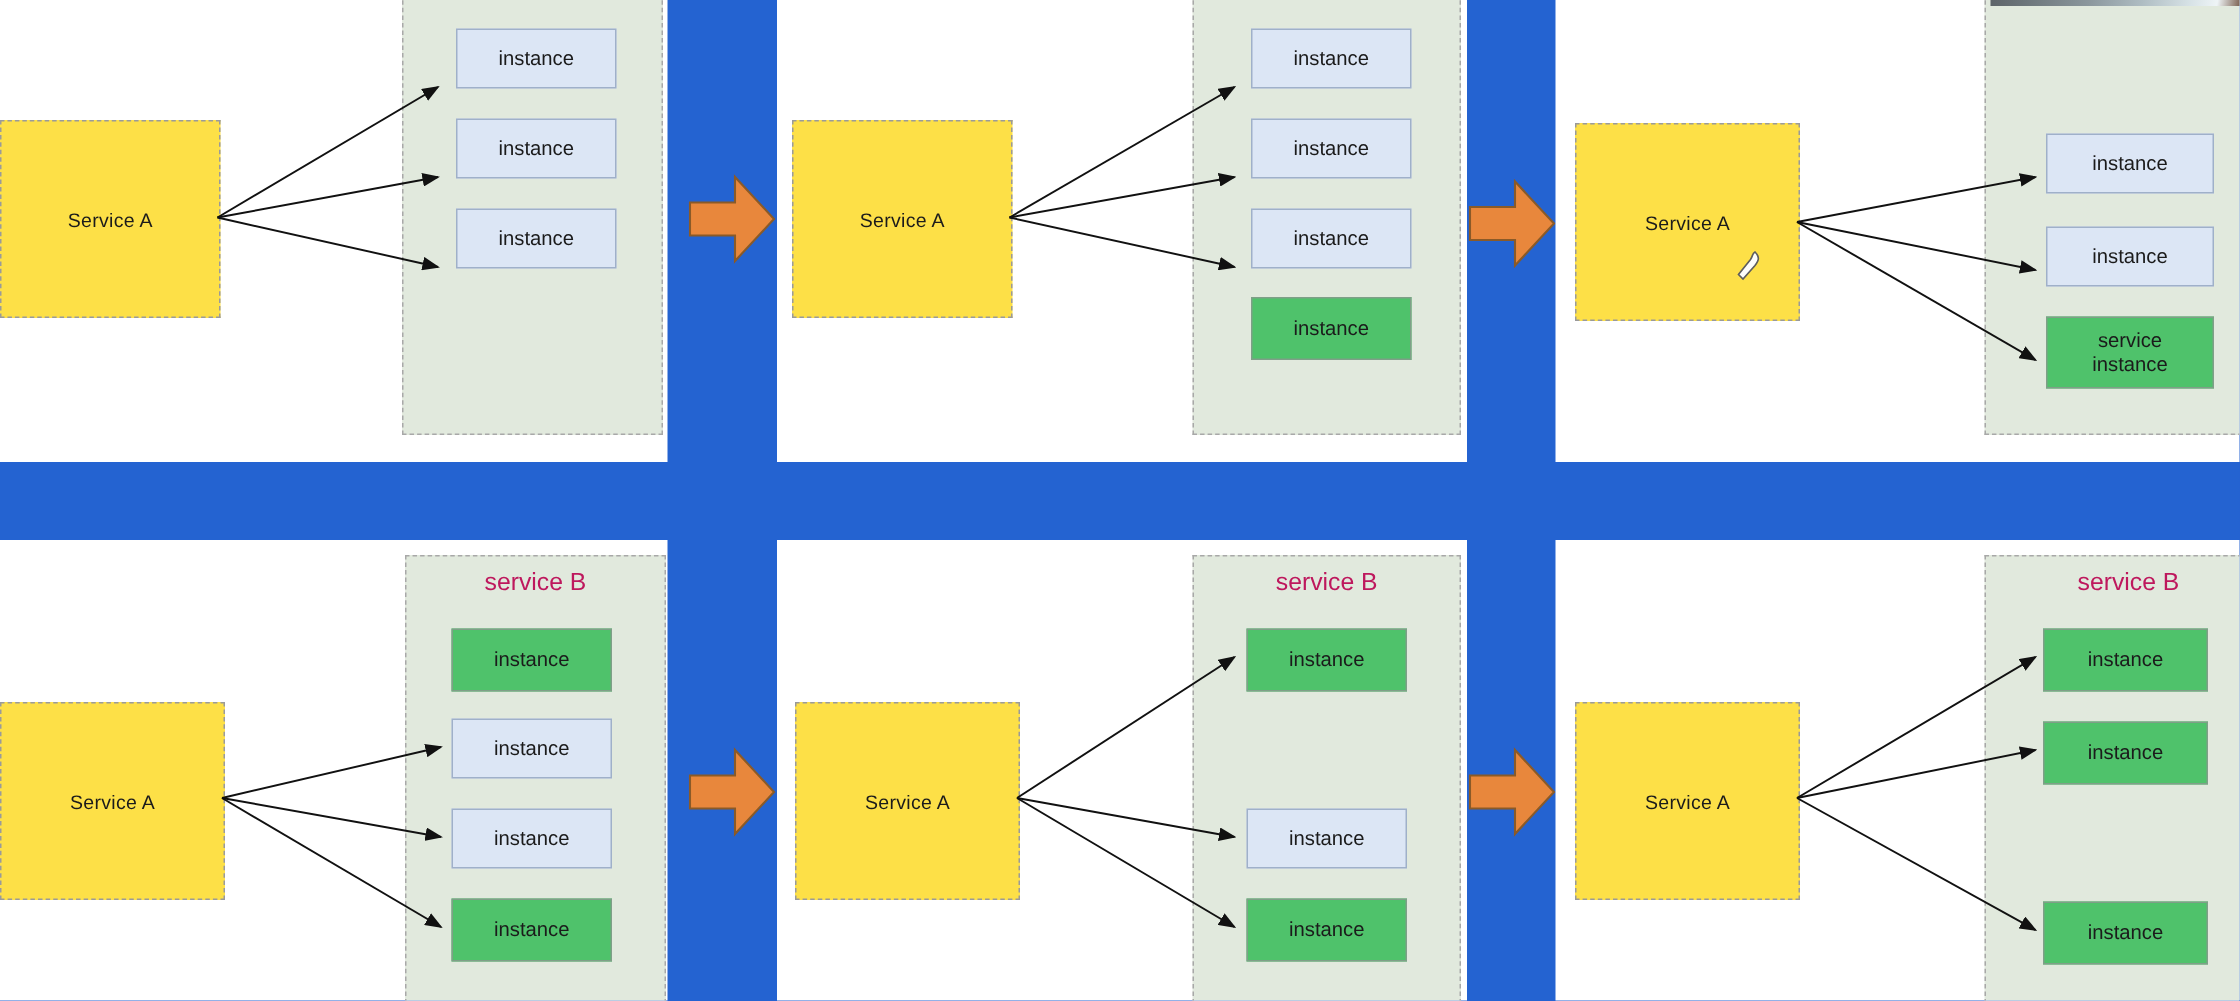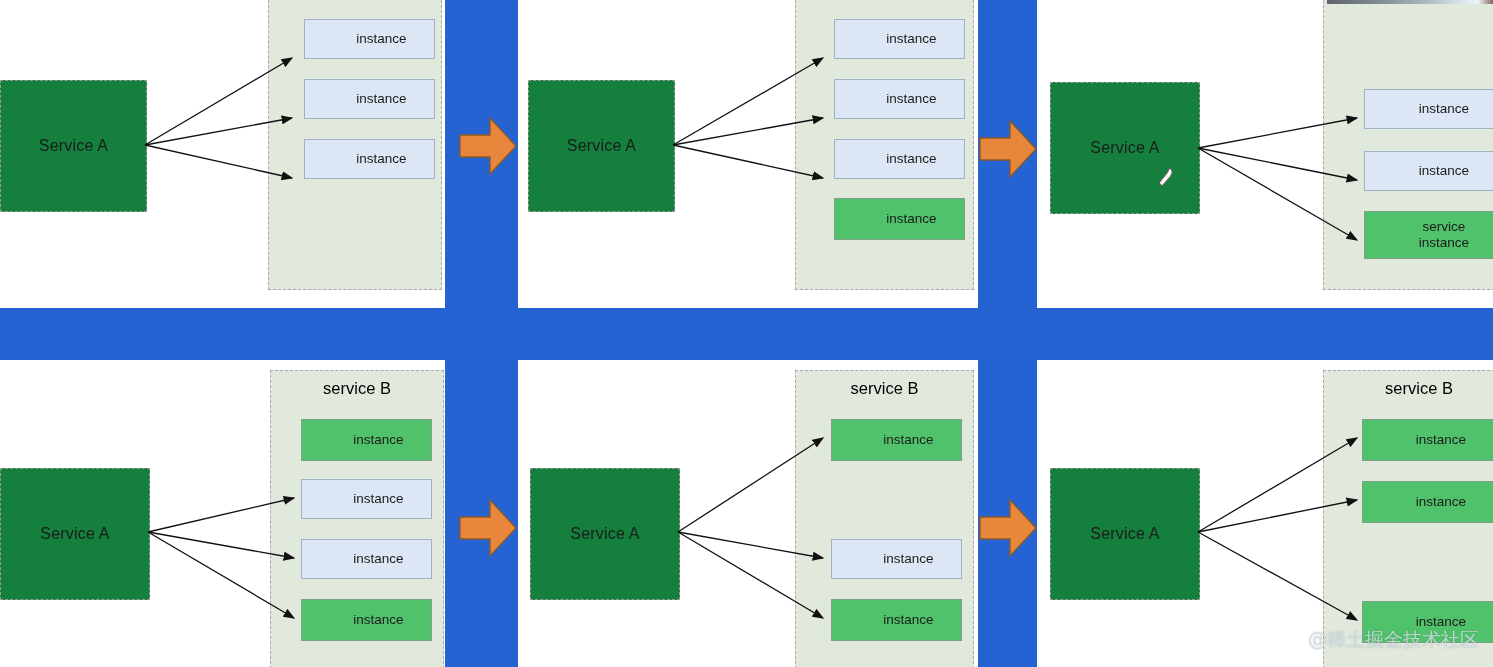--- a/index.html
+++ b/index.html
@@ -7,32 +7,32 @@
        font-family:"Liberation Sans","DejaVu Sans",sans-serif;
        position:relative;}
 
   
   #stage{position:absolute;inset:0;background:#2463d1;}
 
   
   .panel{position:absolute;background:#ffffff;overflow:hidden;}
 
   
-  .svcA{position:absolute;background:#15803d;border:1px dashed #9a9a9a;
+  .svcA{position:absolute;background:#fde047;border:1px dashed #9a9a9a;
         display:flex;align-items:center;justify-content:center;
-        font-size:16px;color:#1b1b1b;letter-spacing:.2px;}
+        font-size:13px;color:#1b1b1b;letter-spacing:.2px;}
 
   
   .svcB{position:absolute;background:#e1e9dd;border:1px dashed #a8a8a8;}
   .svcB-title{position:absolute;left:0;right:0;top:8px;text-align:center;
-              font-size:16.5px;color:#000000;}
+              font-size:16.5px;color:#be185d;}
 
   
   .inst{position:absolute;display:flex;align-items:center;justify-content:center;
-        font-size:13.5px;color:#1b1b1b;line-height:1.15;text-align:center;padding-left:24px;}
+        font-size:13.5px;color:#1b1b1b;line-height:1.15;text-align:center;}
   .inst.blue{background:#dce6f5;border:1px solid #9fb0c9;}
   .inst.green{background:#4fc26b;border:1px solid #7f9f88;}
 
   
   .wires{position:absolute;inset:0;pointer-events:none;}
 
   
   .bigarrow{position:absolute;}
 
   
@@ -213,15 +213,14 @@
         <marker id="ah6" markerWidth="9" markerHeight="7" refX="8" refY="3.5" orient="auto">
             <polygon points="0,0 9,3.5 0,7" fill="#111"></polygon>
           </marker>
       </defs>
       <line x1="161" y1="172" x2="320" y2="78" stroke="#111" stroke-width="1.3" marker-end="url(#ah6)"></line>
       <line x1="161" y1="172" x2="320" y2="140" stroke="#111" stroke-width="1.3" marker-end="url(#ah6)"></line>
       <line x1="161" y1="172" x2="320" y2="260" stroke="#111" stroke-width="1.3" marker-end="url(#ah6)"></line>
     </svg>
   </div>
 
-  <div class="watermark" style="right:14px;bottom:14px;">@稀土掘金技术社区</div>
 
 </div>
 
 </body></html>

